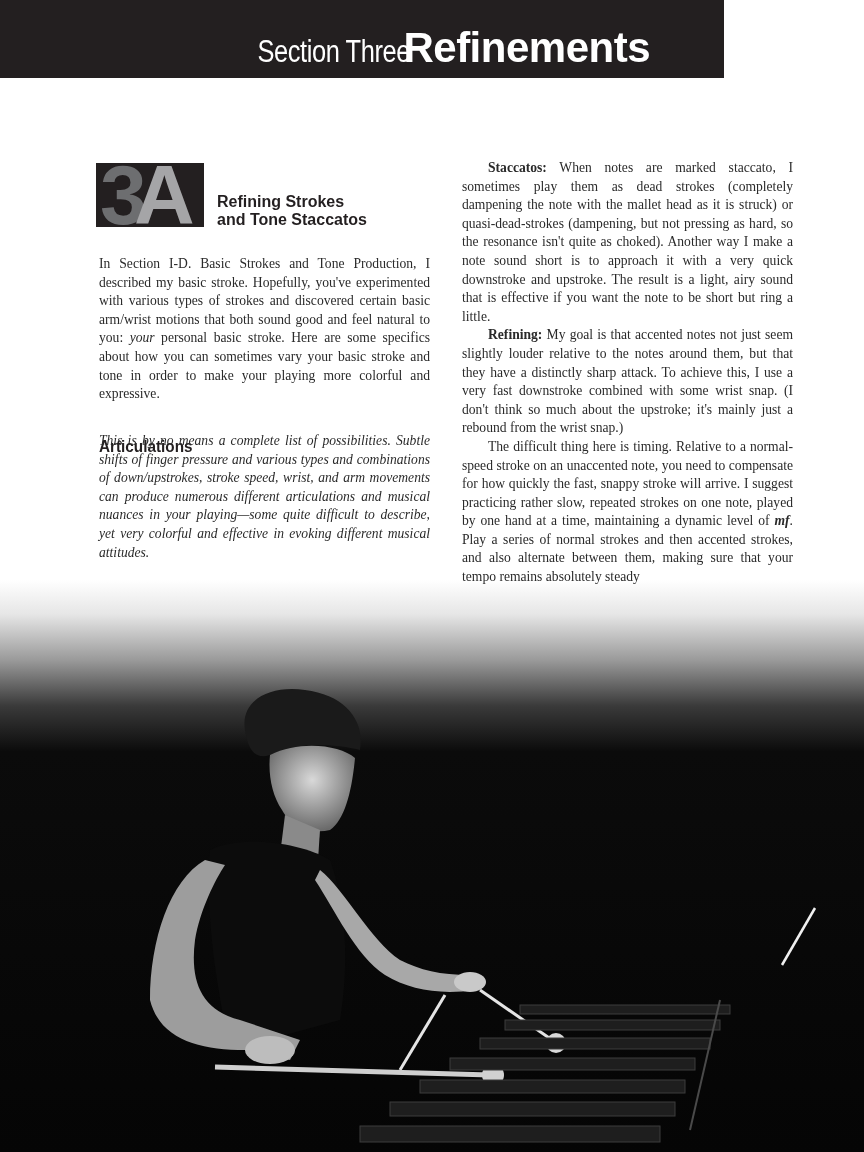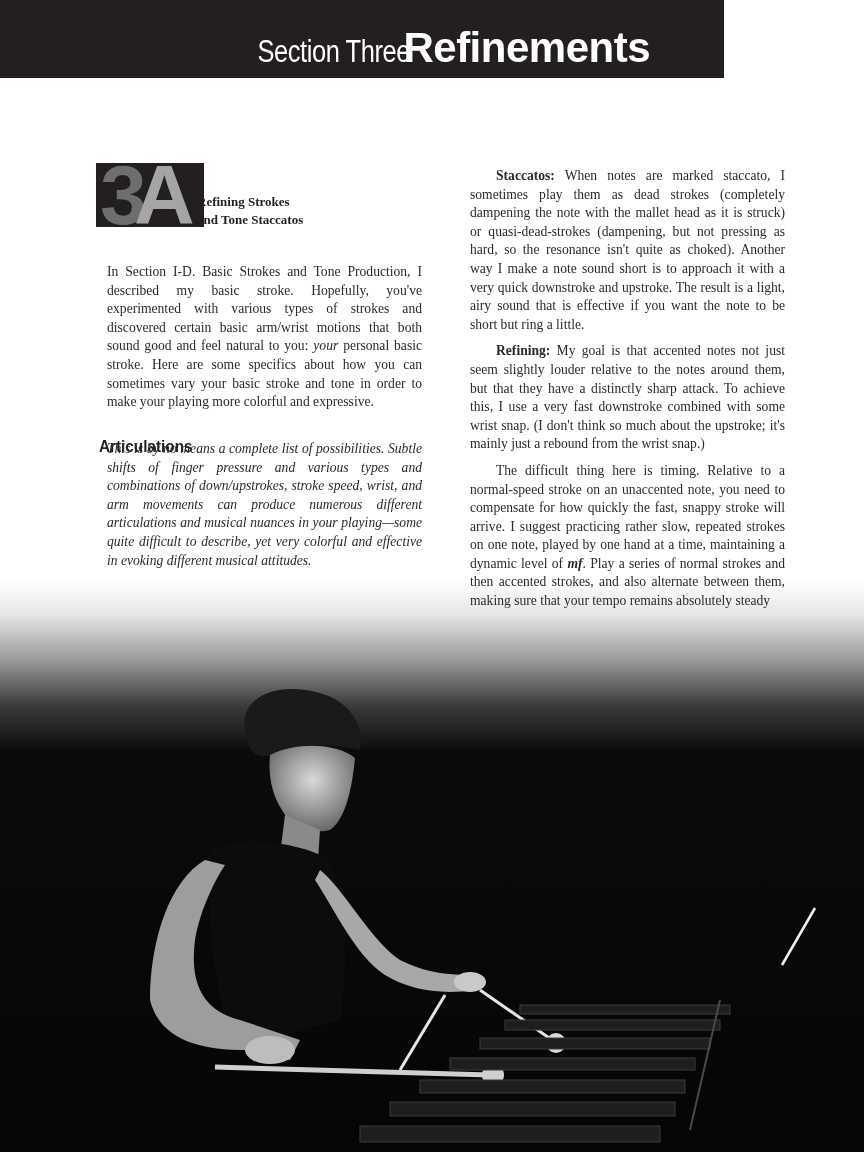--- a/index.html
+++ b/index.html
@@ -9,24 +9,24 @@
   .header .sec-small { font-family:"Liberation Sans", sans-serif; font-size:31px; letter-spacing:-0.5px; transform:scaleX(0.82); display:inline-block; transform-origin:right bottom; margin-right:-10px; }
   .header .sec-big { font-family:"Liberation Sans", sans-serif; font-weight:bold; font-size:42px; letter-spacing:-0.5px; }
 
   .photo { position:absolute; left:0; top:580px; width:864px; height:572px;
     background: linear-gradient(to bottom, #fff 0%, #e6e6e6 6%, #9a9a9a 14%, #3a3a3a 22%, #0b0b0b 30%, #050505 100%); overflow:hidden; }
 
   .chapter { position:absolute; left:96px; top:163px; }
   .badge { position:absolute; left:0; top:0; width:108px; height:64px; background:#231f20; overflow:hidden; }
   .badge .d3 { position:absolute; left:4px; top:-10px; font-family:"Liberation Sans", sans-serif; font-weight:bold; font-size:84px; color:#6d6e70; line-height:1; }
   .badge .da { position:absolute; left:38px; top:-10px; font-family:"Liberation Sans", sans-serif; font-weight:bold; font-size:84px; color:#a5a5a7; line-height:1; }
-  .chapter-title { position:absolute; left:101px; top:30px; font-family:Liberation Serif, serif; font-weight:bold; font-size:13px; line-height:18px; color:#231f20; white-space:nowrap; }
+  .chapter-title { position:absolute; left:121px; top:30px; font-family:Liberation Sans, sans-serif; font-weight:bold; font-size:16px; line-height:18px; color:#231f20; white-space:nowrap; }
 
   .col { position:absolute; font-size:13.6px; line-height:18.6px; text-align:justify; color:#2a2a2a; }
-  .col p { margin:8px; }
+  .col p { margin:0; }
   .col-right { left:462px; width:331px; top:159px; }
   .intro { position:absolute; left:99px; top:255px; width:331px; }
   .h2 { position:absolute; left:99px; top:437px; font-family:"Liberation Sans", sans-serif; font-weight:bold; font-size:17px; color:#231f20; transform:scaleX(0.9); transform-origin:left; }
   .art { position:absolute; left:99px; top:432px; width:331px;font-style:italic; }
   .indent { text-indent:26px; }
   .lead { font-weight:bold; }
   .it { font-style:italic; }
 </style>
 </head>
 <body>

